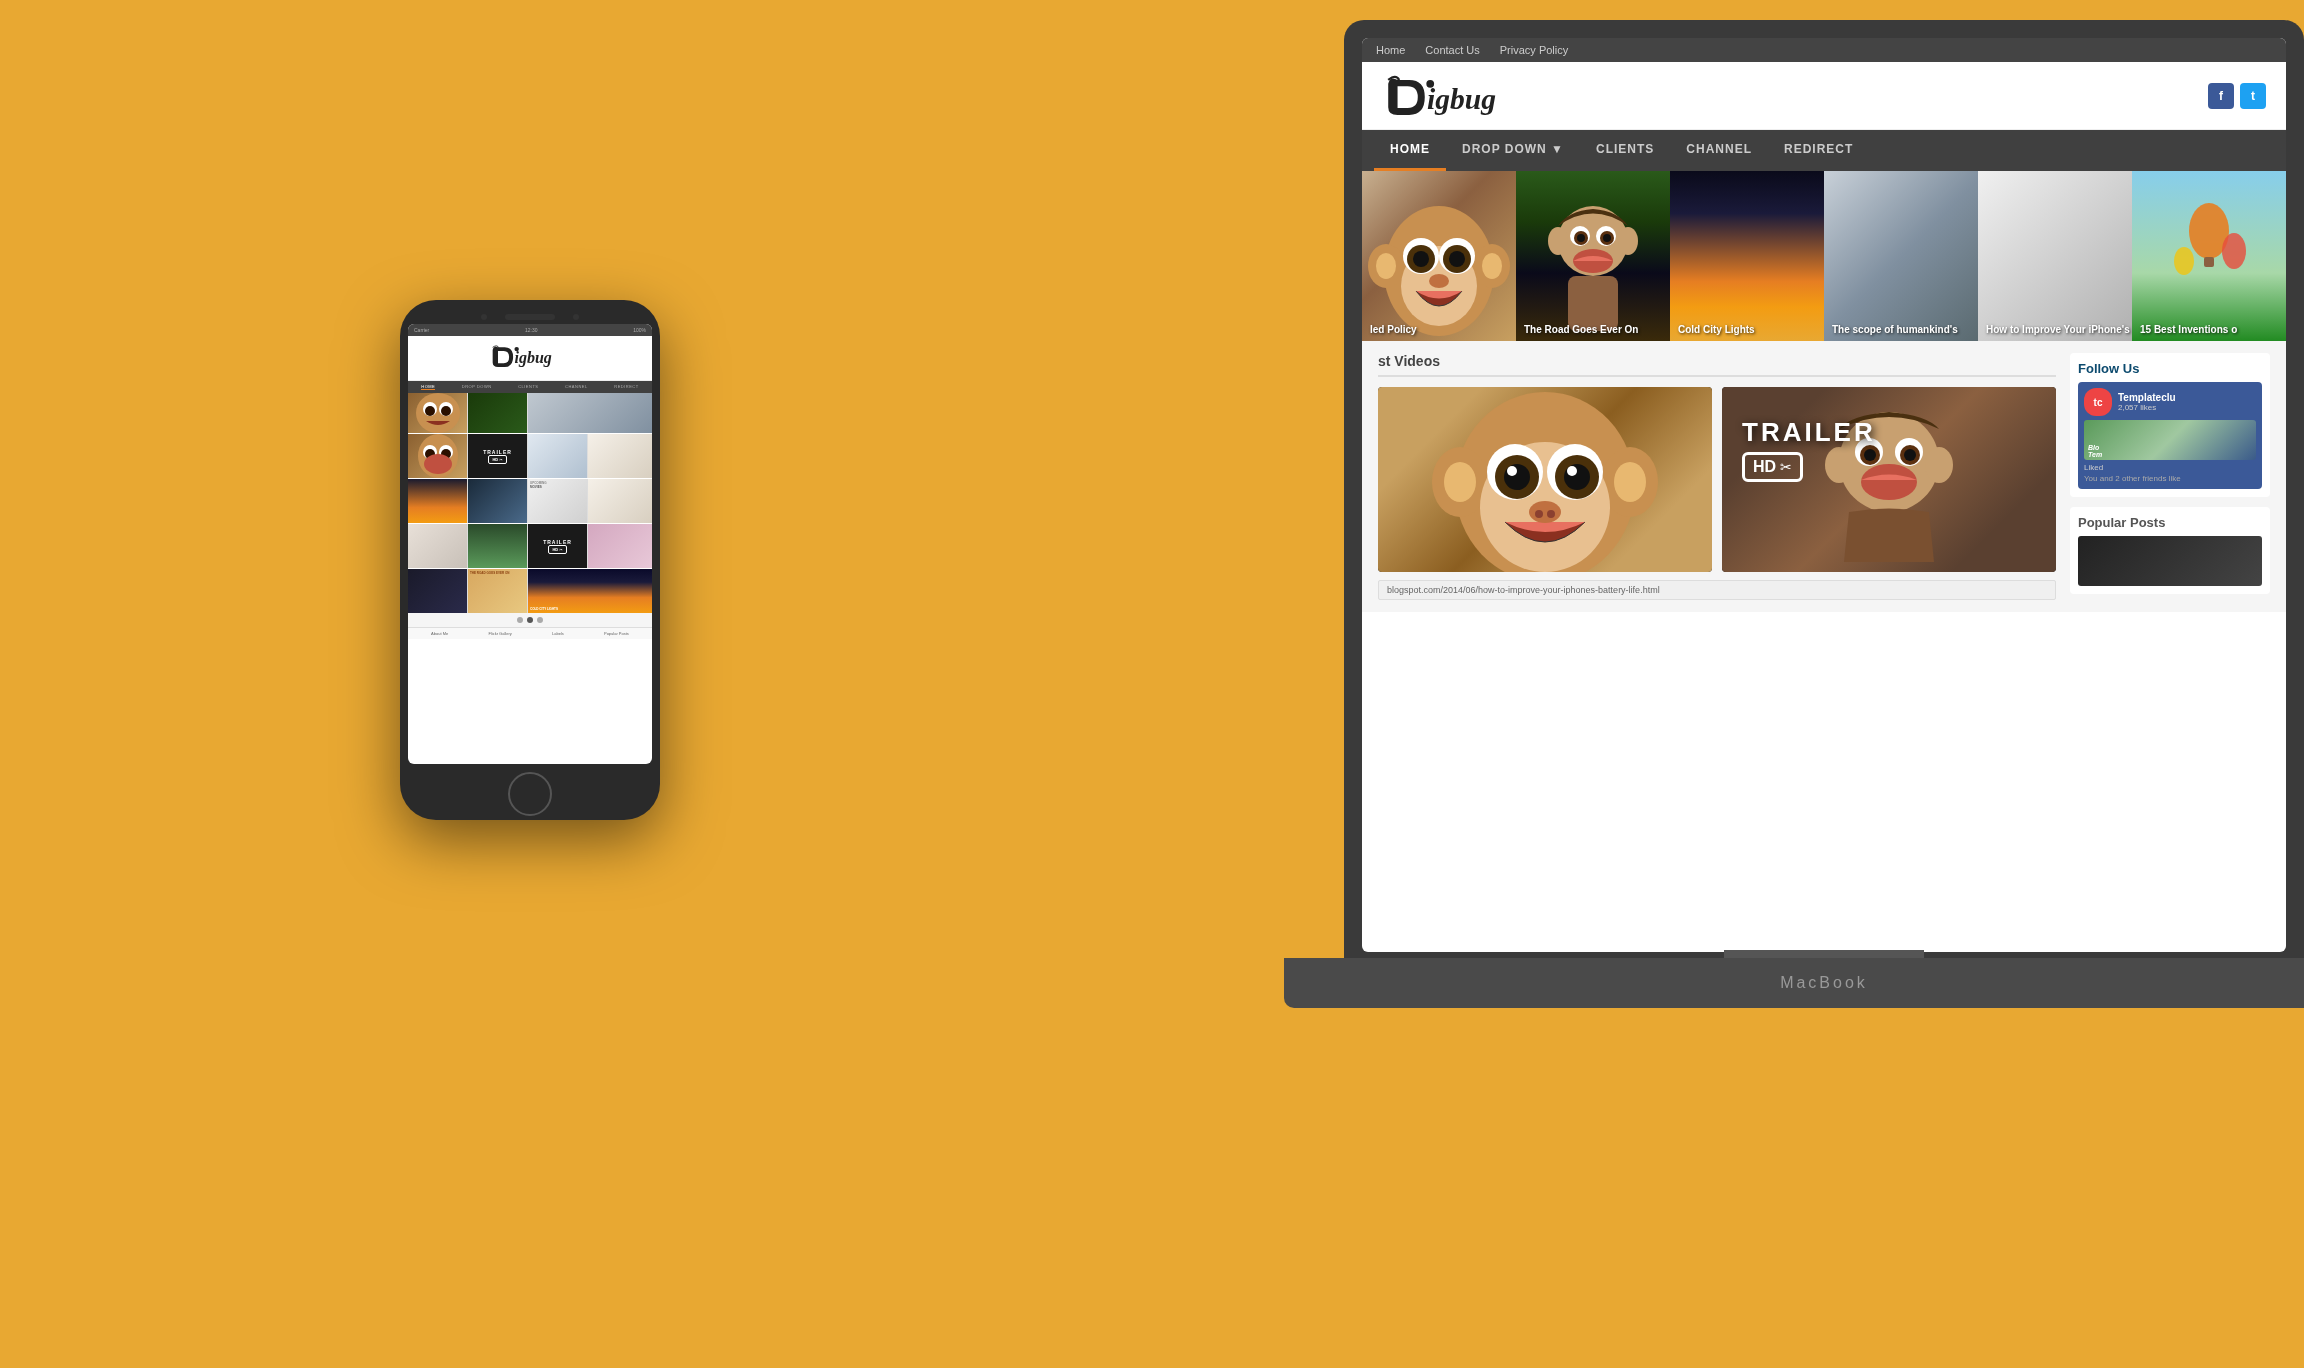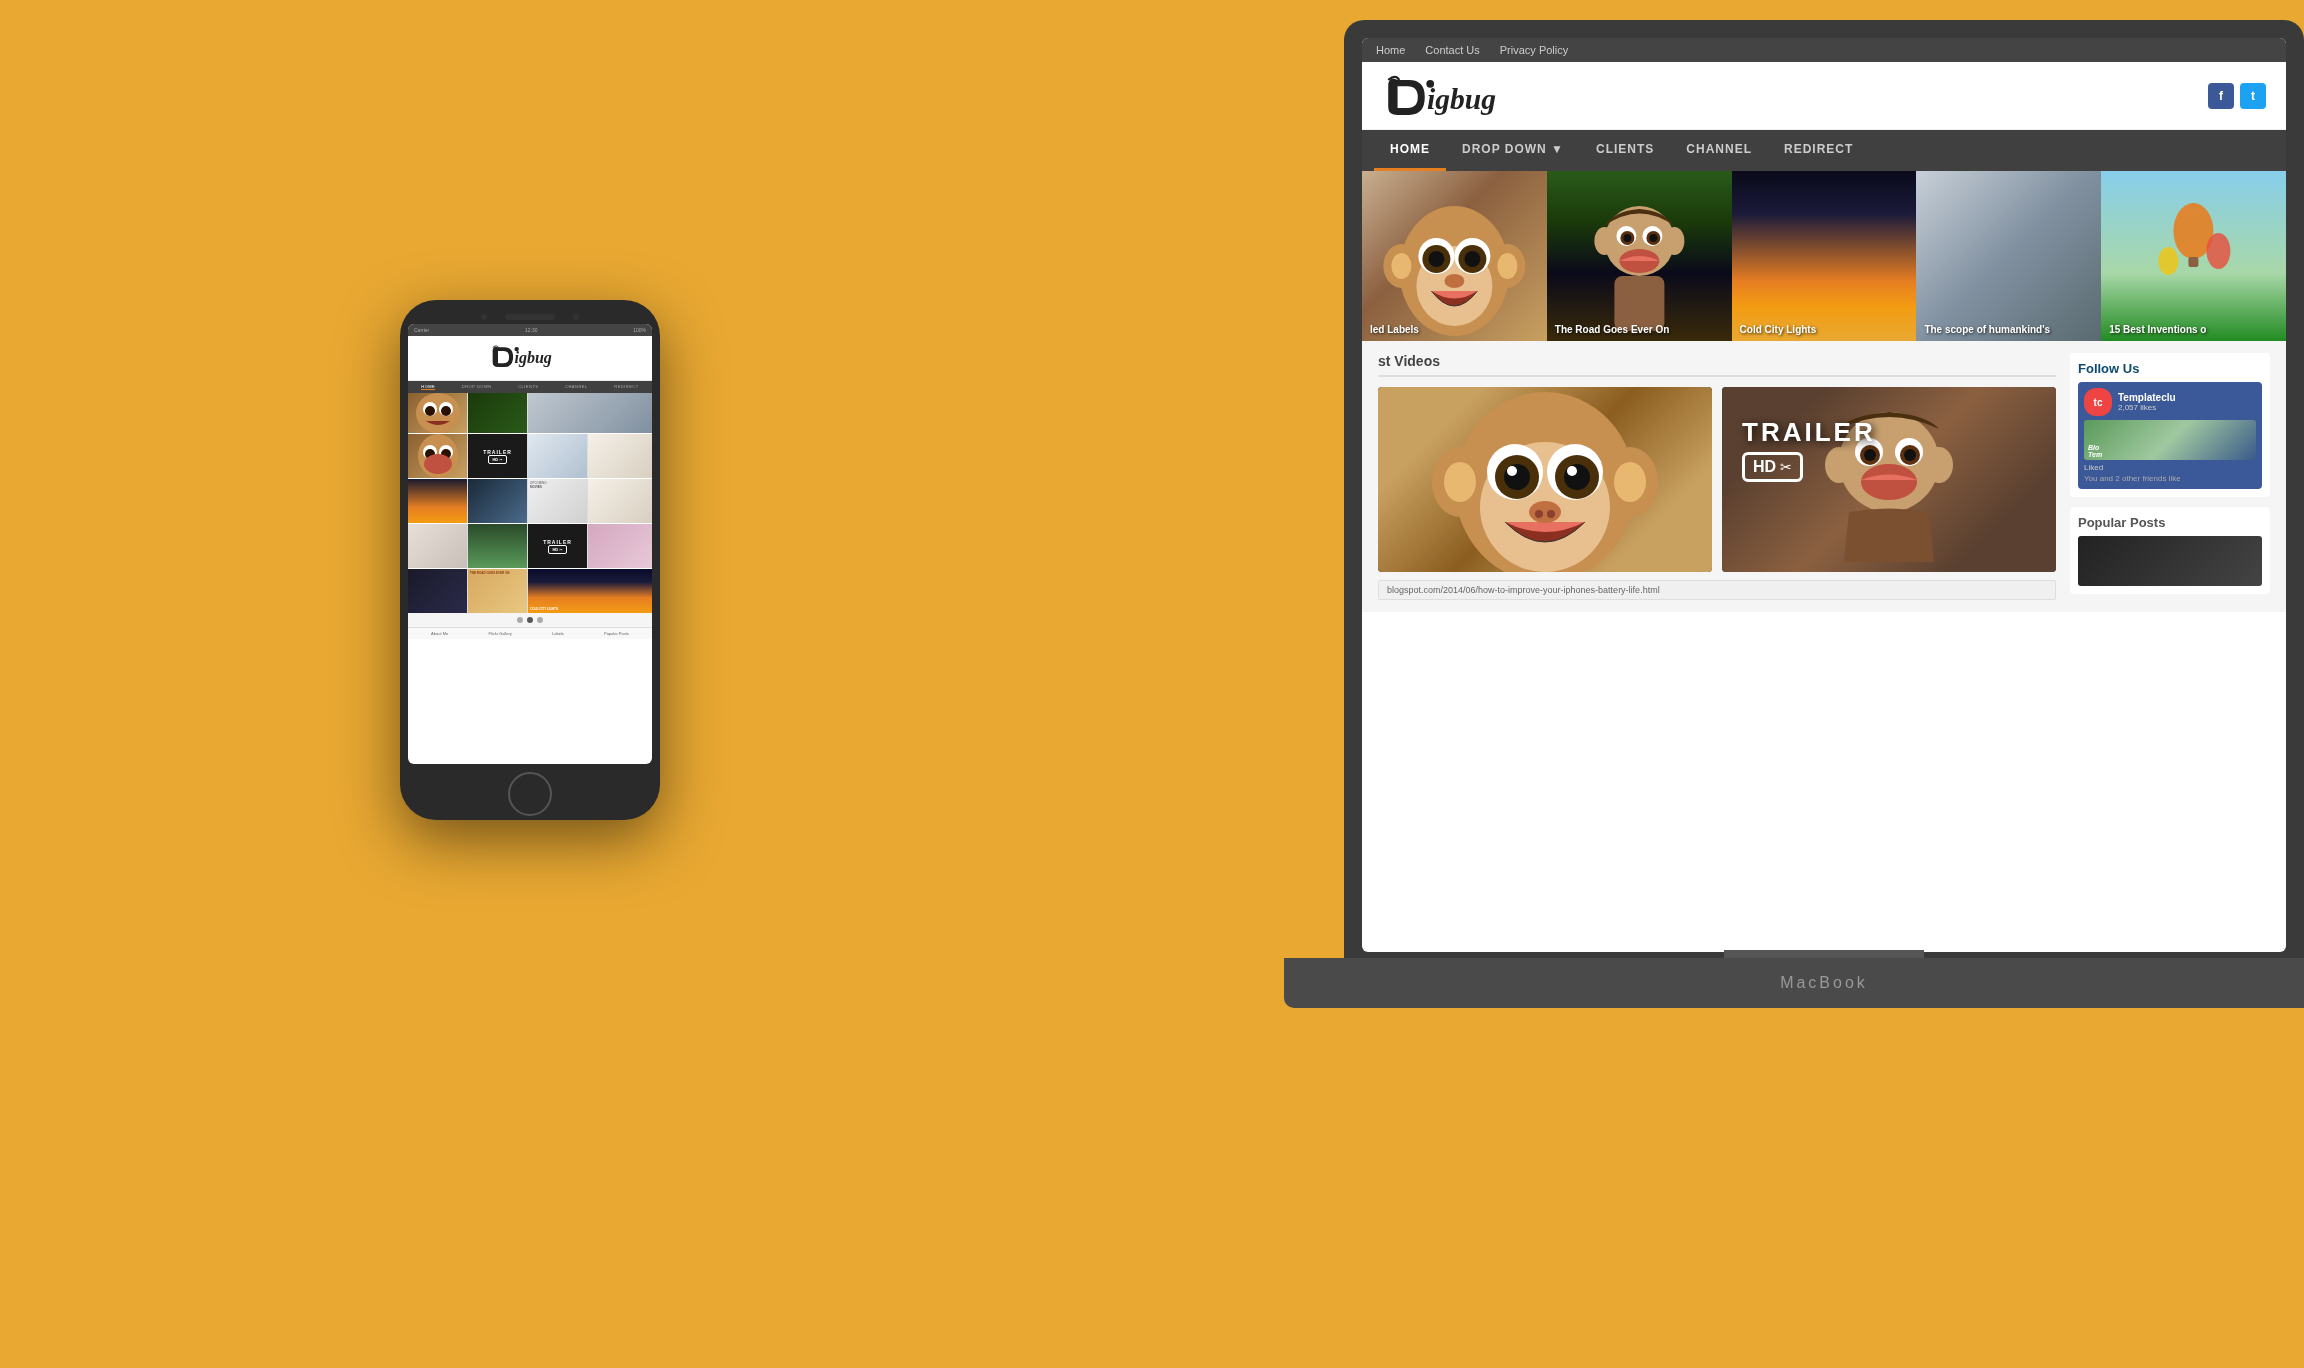--- a/index.html
+++ b/index.html
@@ -314,21 +314,21 @@
               <circle cx="93" cy="88" r="14" fill="#4a300a"></circle>
               <circle cx="57" cy="88" r="8" fill="#111"></circle>
               <circle cx="93" cy="88" r="8" fill="#111"></circle>
 
               <path d="M52,120 Q75,150 98,120" fill="#8B3020" stroke="#333" stroke-width="1"></path>
               <path d="M52,120 Q75,135 98,120" fill="#E87060"></path>
 
               <ellipse cx="75" cy="110" rx="10" ry="7" fill="#C07040"></ellipse>
             </svg>
           </div>
-          <div class="featured-caption">led Labels</div>
+          <div class="featured-caption">led Policy</div>
         </div>
 
         <div class="featured-item">
           <div style="width:100%;height:100%;background:linear-gradient(180deg,#2a5a1a 0%,#1a3a0a 30%,#0a0a1a 60%,#3a2a0a 100%);position:relative;overflow:hidden;">
             
             <svg width="100%" height="100%" viewBox="0 0 150 170">
 
               <circle cx="75" cy="70" r="35" fill="#C8A070"></circle>
 
               <circle cx="62" cy="65" r="10" fill="white"></circle>
@@ -357,20 +357,25 @@
           </div>
           <div class="featured-caption">Cold City Lights</div>
         </div>
 
         <div class="featured-item">
           <div style="width:100%;height:100%;background:linear-gradient(135deg,#c8d0d8 0%,#8090a0 50%,#5a6a70 100%);">
           </div>
           <div class="featured-caption">The scope of humankind's</div>
         </div>
 
+        <div class="featured-item">
+          <div style="width:100%;height:100%;background:linear-gradient(135deg,#f0f0f0 0%,#d0d0d0 50%,#b0b0b0 100%);">
+          </div>
+          <div class="featured-caption">How to Improve Your iPhone's</div>
+        </div>
 
         <div class="featured-item">
           <div style="width:100%;height:100%;background:linear-gradient(180deg,#87ceeb 0%,#a8d8a8 60%,#228b22 100%);">
             <svg width="100%" height="100%" viewBox="0 0 100 170">
               <ellipse cx="50" cy="60" rx="20" ry="28" fill="#e67e22" opacity="0.9"></ellipse>
               <rect x="45" y="86" width="10" height="10" rx="2" fill="#8B6040"></rect>
               <ellipse cx="75" cy="80" rx="12" ry="18" fill="#e74c3c" opacity="0.8"></ellipse>
               <ellipse cx="25" cy="90" rx="10" ry="14" fill="#f1c40f" opacity="0.8"></ellipse>
             </svg>
           </div>

